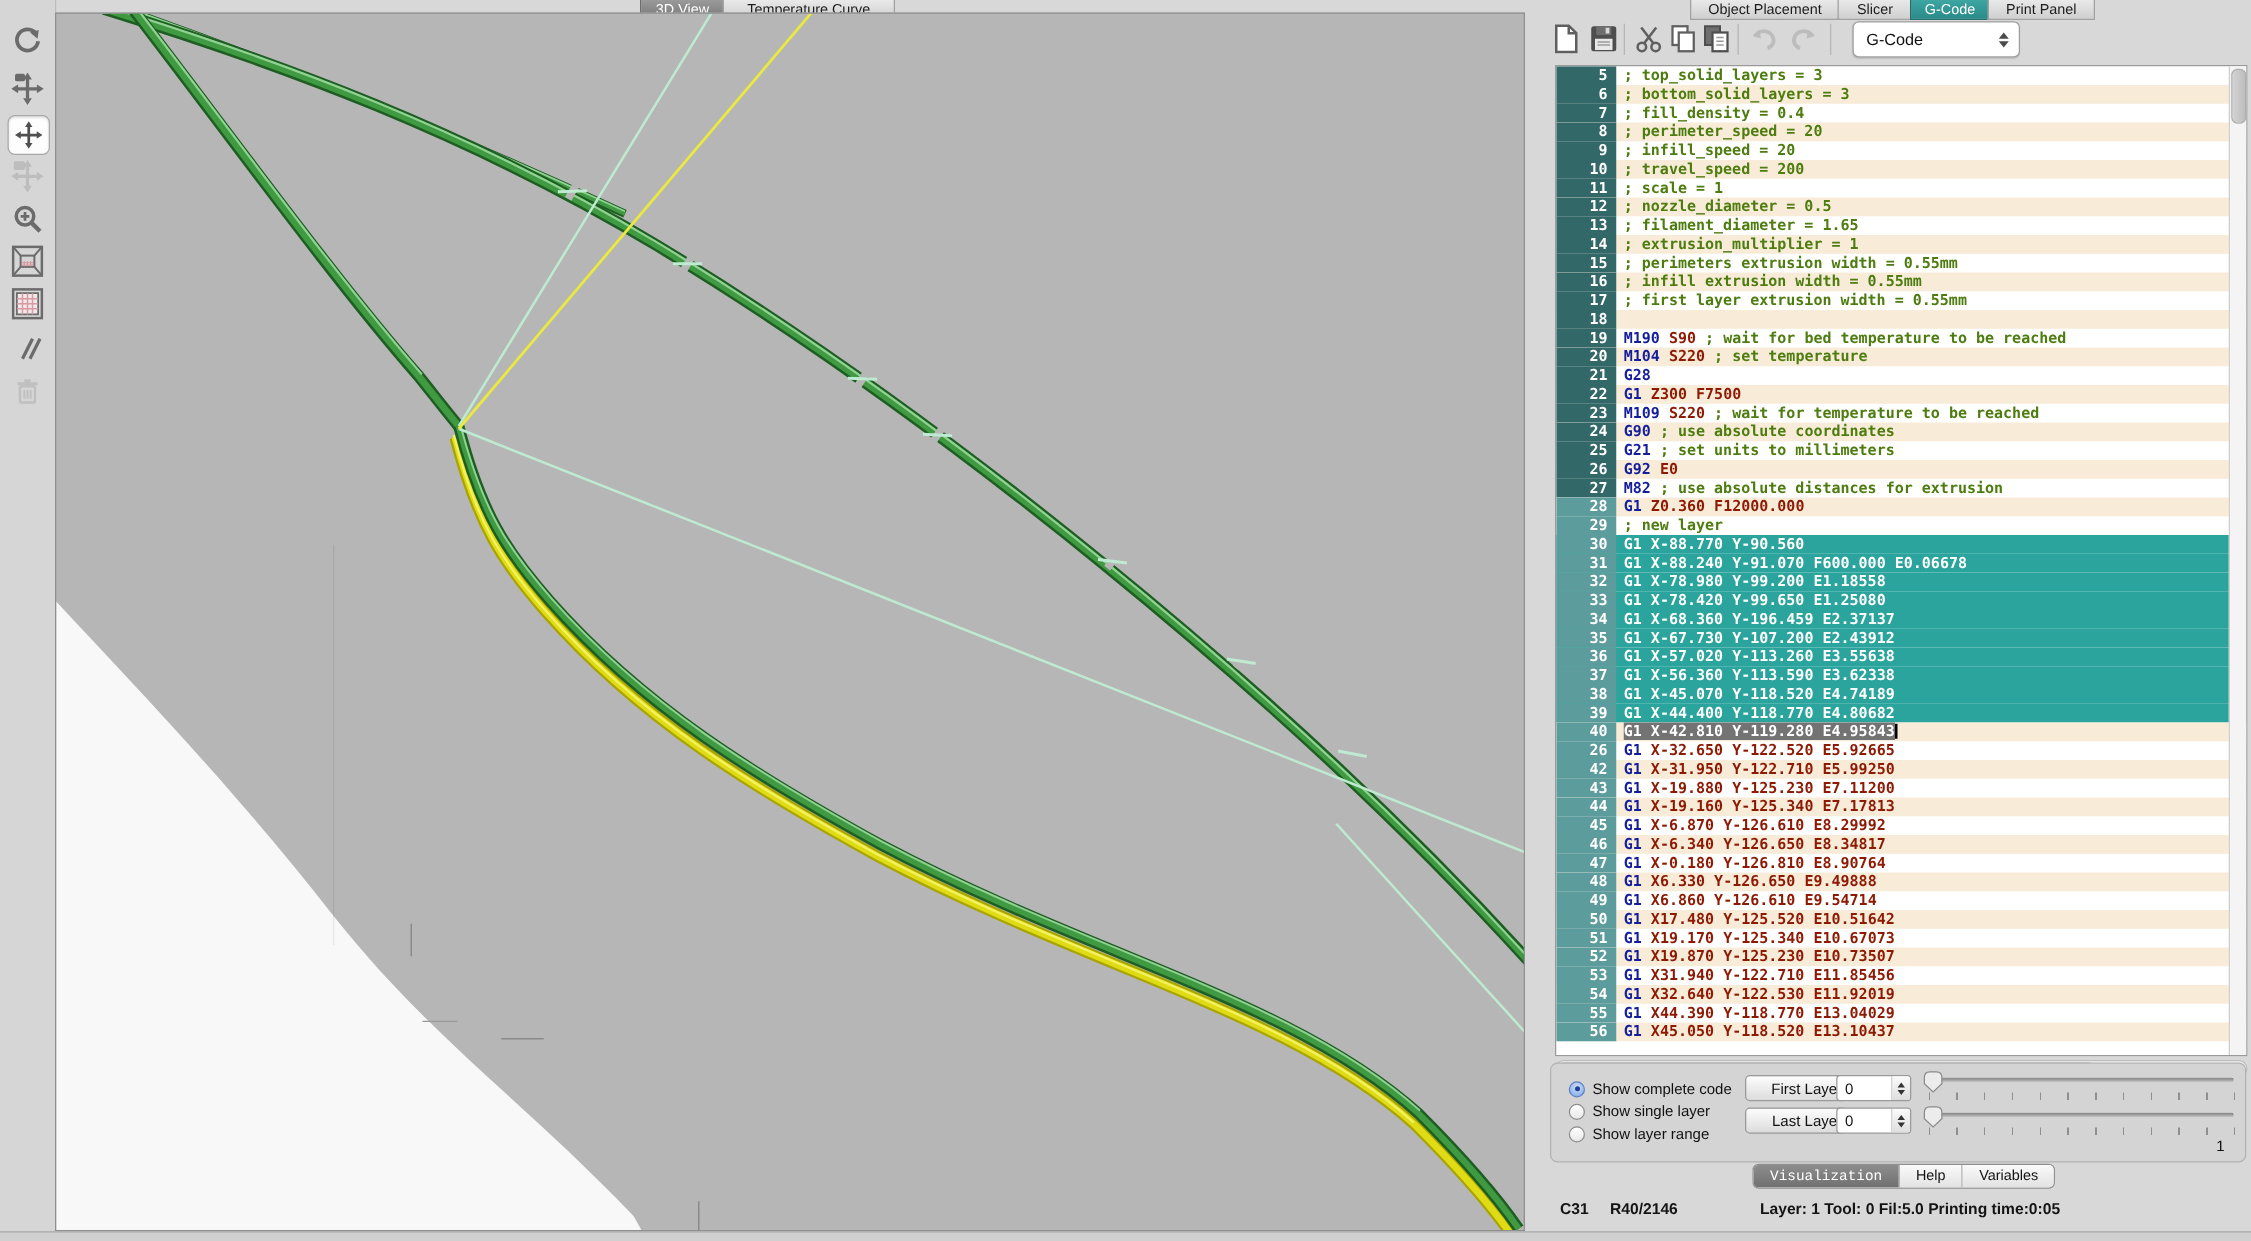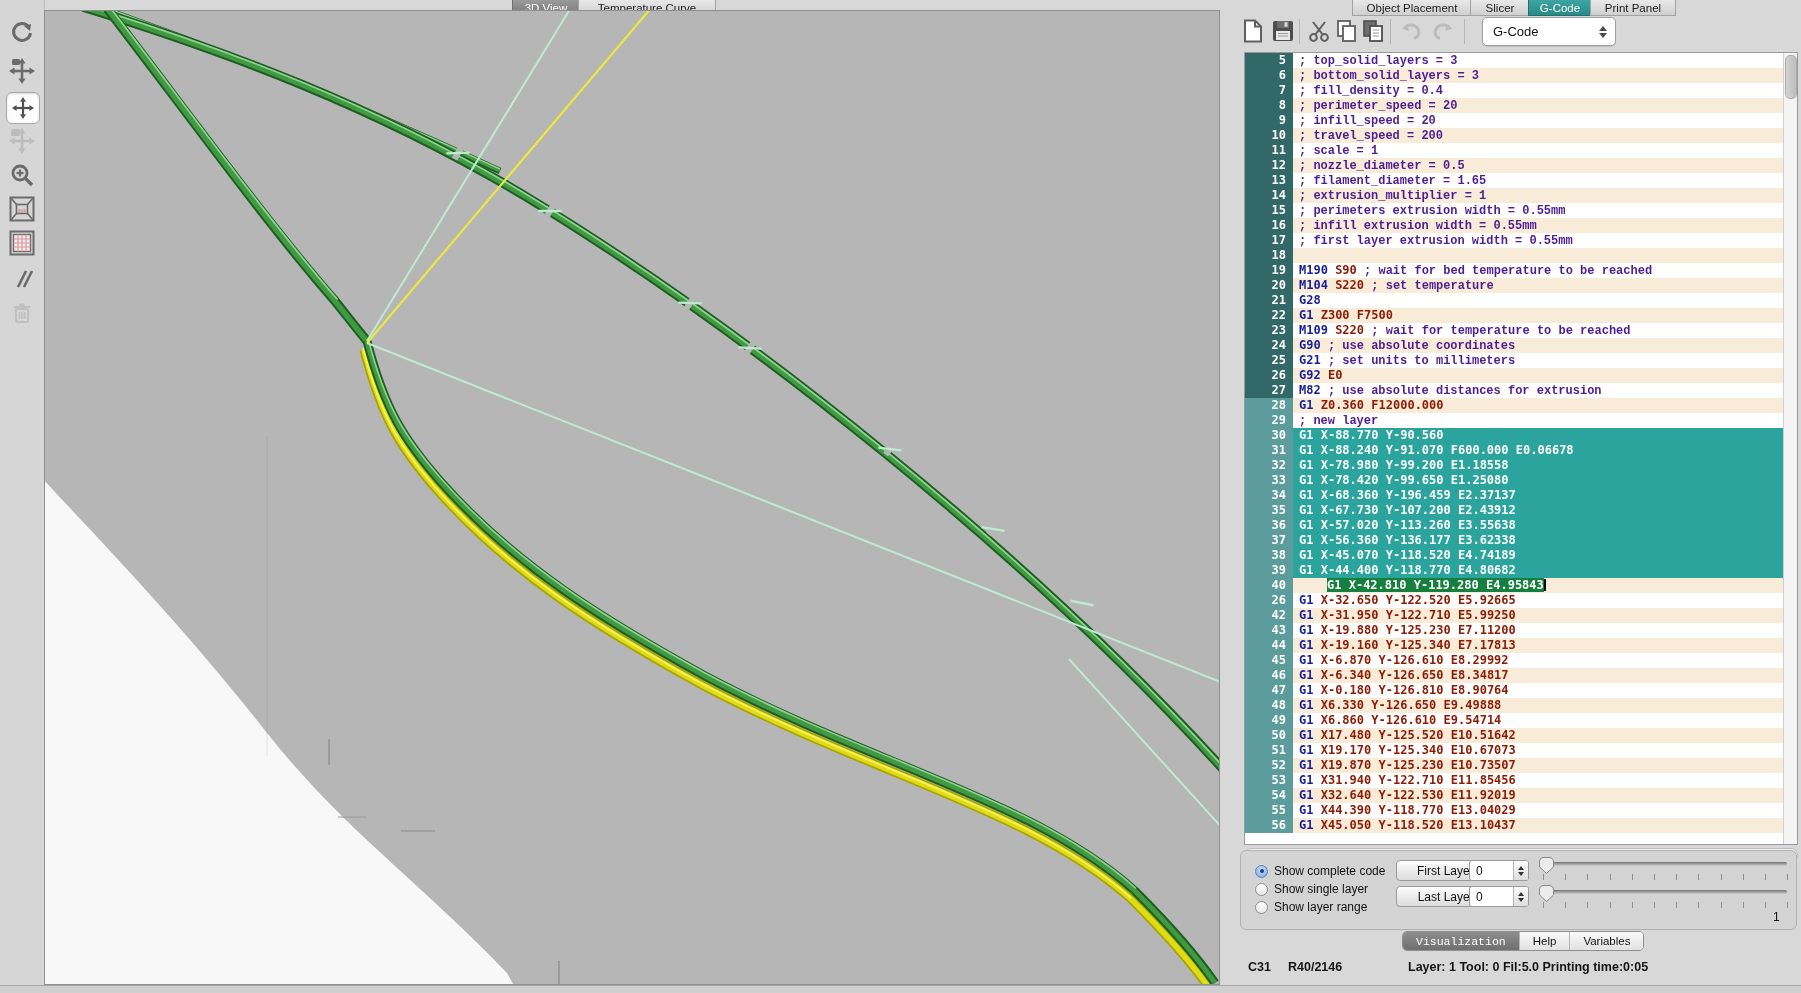--- a/index.html
+++ b/index.html
@@ -38,23 +38,23 @@
           box-sizing:border-box;overflow:hidden;font-family:"DejaVu Sans Mono",monospace;
           font-size:12px;font-weight:bold;line-height:15px;}
   .row{height:15px;white-space:pre;position:relative;}
   .row .ln{display:inline-block;width:48px;box-sizing:border-box;padding-right:7px;text-align:right;
            color:#fff;background:#336868;height:15px;}
   .row .ln.lt{background:#5d9c9c;}
   .row .code{padding-left:6px;}
   .row.cream{background:#f8ecd9;}
   .row.selfull{background:#2aa49d;}
   .row.selfull .code span{color:#fff;}
-  .selseg{background:#15803d;margin-left:28px;}
+  .selseg{background:#737373;}
   .selseg span{color:#fff !important;}
-  .tok-m{color:#141e9c;} .tok-p{color:#8e1a04;} .tok-c{color:#4c1d95;font-family:Liberation Mono, monospace;}
+  .tok-m{color:#141e9c;} .tok-p{color:#8e1a04;} .tok-c{color:#4d7c0f;}
   .caret{display:inline-block;width:2px;height:12px;background:#000;vertical-align:-2px;}
   #vscroll{position:absolute;right:0;top:0;width:13px;height:100%;background:#f4f4f4;border-left:1px solid #cfcfcf;}
   #vscroll .thumb{position:absolute;left:1px;top:2px;width:10px;height:42px;background:linear-gradient(90deg,#d3d3d3,#bdbdbd);border-radius:5px;border:1px solid #adadad;}
   #hscroll{left:1244px;top:848px;width:554px;height:14px;background:#f1f1f1;border:1px solid #bdbdbd;box-sizing:border-box;border-radius:7px;}
   #hscroll .thumb{position:absolute;left:1px;top:1px;width:430px;height:10px;background:linear-gradient(#e2e2e2,#c4c4c4);border-radius:5px;border:1px solid #ababab;box-sizing:border-box;}
 
   
   #groupbox{left:1240px;top:850px;width:557px;height:80px;background:#d4d4d4;border:1px solid #b2b2b2;border-radius:6px;box-sizing:border-box;}
   .radio-row{position:absolute;left:14px;height:14px;display:flex;align-items:center;gap:6px;font-size:12px;color:#111;}
   .rb{width:13px;height:13px;border-radius:50%;background:linear-gradient(#fff,#e8e8e8);border:1px solid #8f8f8f;box-sizing:border-box;position:relative;}
@@ -368,21 +368,21 @@
       <div class="row"><span class="ln">27</span><span class="code"><span><span class="tok-m">M82</span> <span class="tok-c">; use absolute distances for extrusion</span></span></span></div>
       <div class="row cream"><span class="ln lt">28</span><span class="code"><span><span class="tok-m">G1</span> <span class="tok-p">Z0.360</span> <span class="tok-p">F12000.000</span></span></span></div>
       <div class="row"><span class="ln lt">29</span><span class="code"><span><span class="tok-c">; new layer</span></span></span></div>
       <div class="row selfull"><span class="ln lt">30</span><span class="code"><span><span class="tok-m">G1</span> <span class="tok-p">X-88.770</span> <span class="tok-p">Y-90.560</span></span></span></div>
       <div class="row selfull"><span class="ln lt">31</span><span class="code"><span><span class="tok-m">G1</span> <span class="tok-p">X-88.240</span> <span class="tok-p">Y-91.070</span> <span class="tok-p">F600.000</span> <span class="tok-p">E0.06678</span></span></span></div>
       <div class="row selfull"><span class="ln lt">32</span><span class="code"><span><span class="tok-m">G1</span> <span class="tok-p">X-78.980</span> <span class="tok-p">Y-99.200</span> <span class="tok-p">E1.18558</span></span></span></div>
       <div class="row selfull"><span class="ln lt">33</span><span class="code"><span><span class="tok-m">G1</span> <span class="tok-p">X-78.420</span> <span class="tok-p">Y-99.650</span> <span class="tok-p">E1.25080</span></span></span></div>
       <div class="row selfull"><span class="ln lt">34</span><span class="code"><span><span class="tok-m">G1</span> <span class="tok-p">X-68.360</span> <span class="tok-p">Y-196.459</span> <span class="tok-p">E2.37137</span></span></span></div>
       <div class="row selfull"><span class="ln lt">35</span><span class="code"><span><span class="tok-m">G1</span> <span class="tok-p">X-67.730</span> <span class="tok-p">Y-107.200</span> <span class="tok-p">E2.43912</span></span></span></div>
       <div class="row selfull"><span class="ln lt">36</span><span class="code"><span><span class="tok-m">G1</span> <span class="tok-p">X-57.020</span> <span class="tok-p">Y-113.260</span> <span class="tok-p">E3.55638</span></span></span></div>
-      <div class="row selfull"><span class="ln lt">37</span><span class="code"><span><span class="tok-m">G1</span> <span class="tok-p">X-56.360</span> <span class="tok-p">Y-136.177</span> <span class="tok-p">E3.62338</span></span></span></div>
+      <div class="row selfull"><span class="ln lt">37</span><span class="code"><span><span class="tok-m">G1</span> <span class="tok-p">X-56.360</span> <span class="tok-p">Y-113.590</span> <span class="tok-p">E3.62338</span></span></span></div>
       <div class="row selfull"><span class="ln lt">38</span><span class="code"><span><span class="tok-m">G1</span> <span class="tok-p">X-45.070</span> <span class="tok-p">Y-118.520</span> <span class="tok-p">E4.74189</span></span></span></div>
       <div class="row selfull"><span class="ln lt">39</span><span class="code"><span><span class="tok-m">G1</span> <span class="tok-p">X-44.400</span> <span class="tok-p">Y-118.770</span> <span class="tok-p">E4.80682</span></span></span></div>
       <div class="row cream"><span class="ln lt">40</span><span class="code"><span class="selseg"><span class="tok-m">G1</span> <span class="tok-p">X-42.810</span> <span class="tok-p">Y-119.280</span> <span class="tok-p">E4.95843</span></span><span class="caret"></span></span></div>
       <div class="row"><span class="ln lt">26</span><span class="code"><span><span class="tok-m">G1</span> <span class="tok-p">X-32.650</span> <span class="tok-p">Y-122.520</span> <span class="tok-p">E5.92665</span></span></span></div>
       <div class="row cream"><span class="ln lt">42</span><span class="code"><span><span class="tok-m">G1</span> <span class="tok-p">X-31.950</span> <span class="tok-p">Y-122.710</span> <span class="tok-p">E5.99250</span></span></span></div>
       <div class="row"><span class="ln lt">43</span><span class="code"><span><span class="tok-m">G1</span> <span class="tok-p">X-19.880</span> <span class="tok-p">Y-125.230</span> <span class="tok-p">E7.11200</span></span></span></div>
       <div class="row cream"><span class="ln lt">44</span><span class="code"><span><span class="tok-m">G1</span> <span class="tok-p">X-19.160</span> <span class="tok-p">Y-125.340</span> <span class="tok-p">E7.17813</span></span></span></div>
       <div class="row"><span class="ln lt">45</span><span class="code"><span><span class="tok-m">G1</span> <span class="tok-p">X-6.870</span> <span class="tok-p">Y-126.610</span> <span class="tok-p">E8.29992</span></span></span></div>
       <div class="row cream"><span class="ln lt">46</span><span class="code"><span><span class="tok-m">G1</span> <span class="tok-p">X-6.340</span> <span class="tok-p">Y-126.650</span> <span class="tok-p">E8.34817</span></span></span></div>
       <div class="row"><span class="ln lt">47</span><span class="code"><span><span class="tok-m">G1</span> <span class="tok-p">X-0.180</span> <span class="tok-p">Y-126.810</span> <span class="tok-p">E8.90764</span></span></span></div>

